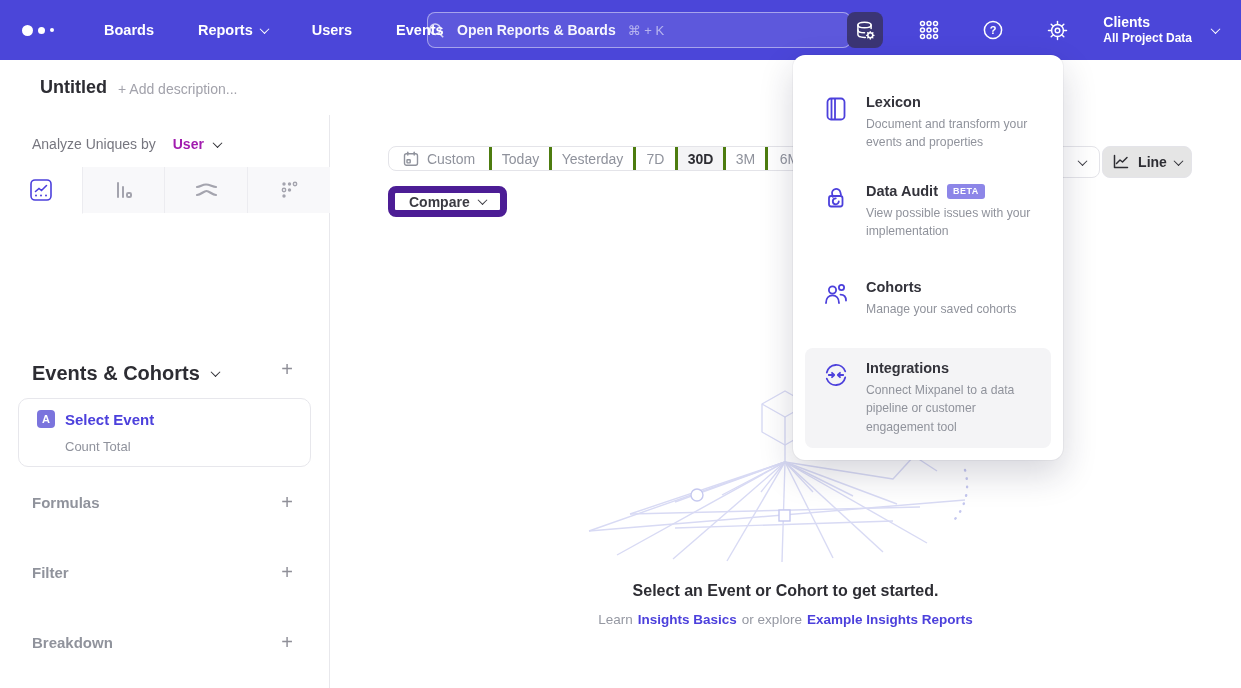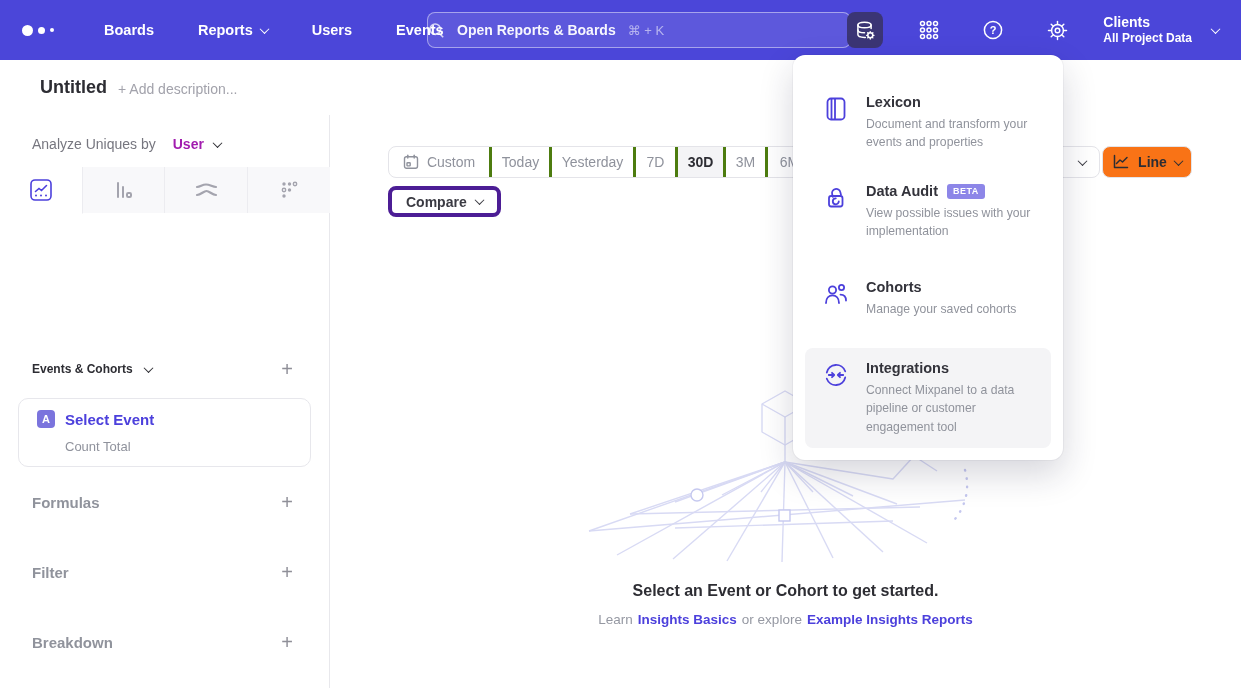--- a/index.html
+++ b/index.html
@@ -41,51 +41,51 @@
   .sidebar { position:absolute; left:0; top:115px; width:330px; height:573px; background:#fff;
              border-right:1px solid #e8e8ec; z-index:4; }
   .analyze { position:absolute; left:32px; top:21px; font-size:14px; color:#76767f; display:flex; align-items:center; gap:6px; }
   .analyze b { color:#a21caf; font-weight:700; margin-left:11px; }
   .analyze .chev { color:#2d2d33; margin-left:4px; }
   .viz-tabs { position:absolute; left:0; top:52px; width:330px; height:46px; display:flex; border-bottom:1px solid #e8e8ec; }
   .viz-tab { width:82.5px; height:46px; background:#f8f8fa; border-right:1px solid #ececf0;
              display:flex; align-items:center; justify-content:center; cursor:pointer; color:#a4a4ae; }
   .viz-tab:last-child { border-right:none; }
   .viz-tab.active { background:#fff; color:#4c40dc; height:47px; border-bottom:1px solid #fff; }
-  .ec-header { position:absolute; left:32px; top:247px; font-size:12px; font-weight:700; color:#2d2d33;
+  .ec-header { position:absolute; left:32px; top:247px; font-size:20px; font-weight:700; color:#2d2d33;
                display:flex; align-items:center; gap:12px; cursor:pointer; }
   .plus { font-size:20px; font-weight:400; color:#8f8f98; cursor:pointer; line-height:1; }
   .ec-plus { position:absolute; right:36px; top:244px; }
   .event-card { position:absolute; left:18px; top:283px; width:293px; height:69px; border:1px solid #e7e7ec;
                 border-radius:10px; background:#fff; cursor:pointer; }
   .event-badge { position:absolute; left:18px; top:11px; width:18px; height:18px; border-radius:4px;
                  background:#7b74dd; color:#fff; font-size:11px; font-weight:700;
                  display:flex; align-items:center; justify-content:center; }
   .event-title { position:absolute; left:46px; top:12px; font-size:15px; font-weight:600; color:#4c40dc; }
   .event-sub { position:absolute; left:46px; top:40px; font-size:13px; color:#8f929c; }
   .side-row { position:absolute; left:32px; right:36px; height:24px; display:flex; align-items:center;
               justify-content:space-between; }
   .side-row .lbl { font-size:15px; font-weight:600; color:#90939c; }
 
   
   .main { position:absolute; left:330px; top:115px; width:911px; height:573px; background:#fff; }
-  .seg { position:absolute; left:58px; top:31px; height:32px; display:flex; border:1px solid #e4e4e9;
+  .seg { position:absolute; left:58px; top:31px; height:25px; display:flex; border:1px solid #e4e4e9;
          border-radius:8px; overflow:hidden; background:#fff; z-index:2; }
   .seg-item { display:flex; align-items:center; justify-content:center; gap:8px; font-size:14px; color:#8f929c;
               border-left:3px solid #4d7c0f; cursor:pointer; padding:0; }
   .seg-item:first-child { border-left:none; }
   .seg-item.sel { background:#f4f4f6; color:#2d2d33; font-weight:700; }
   .compare-btn { position:absolute; left:58px; top:71px; height:31px; padding:0 14px; display:flex; align-items:center;
-                 gap:9px; border:4px solid #4c1d95; border-radius:8px; background:#fff; font-size:14px; font-weight:600;
+                 gap:9px; border:7px solid #4c1d95; border-radius:8px; background:#fff; font-size:14px; font-weight:600;
                  color:#3a3a42; cursor:pointer; z-index:2; }
   .interval-btn { position:absolute; left:690px; top:31px; width:80px; height:32px; border:1px solid #e4e4e9;
                   border-radius:8px; background:#fff; display:flex; align-items:center; justify-content:flex-end;
                   padding-right:13px; color:#3a3a42; cursor:pointer; z-index:2; }
   .line-btn { position:absolute; left:772px; top:31px; width:90px; height:32px; border:1px solid #e4e4e9;
-              border-radius:8px; background:#f97316; display:flex; align-items:center; justify-content:center; gap:8px;
+              border-radius:8px; background:#e5e5e5; display:flex; align-items:center; justify-content:center; gap:8px;
               font-size:14px; font-weight:600; color:#2d2d33; cursor:pointer; z-index:2; }
 
   
   .illus { position:absolute; left:245px; top:243px; z-index:1; }
   .empty-head { position:absolute; left:0; right:0; top:467px; text-align:center; font-size:16px; font-weight:700;
                 color:#2d2d33; z-index:2; }
   .empty-links { position:absolute; left:0; right:0; top:497px; display:flex; justify-content:center; gap:5px;
                  font-size:13.5px; color:#9598a2; z-index:2; }
   .empty-links a { color:#4c40dc; font-weight:700; text-decoration:none; cursor:pointer; }
 

